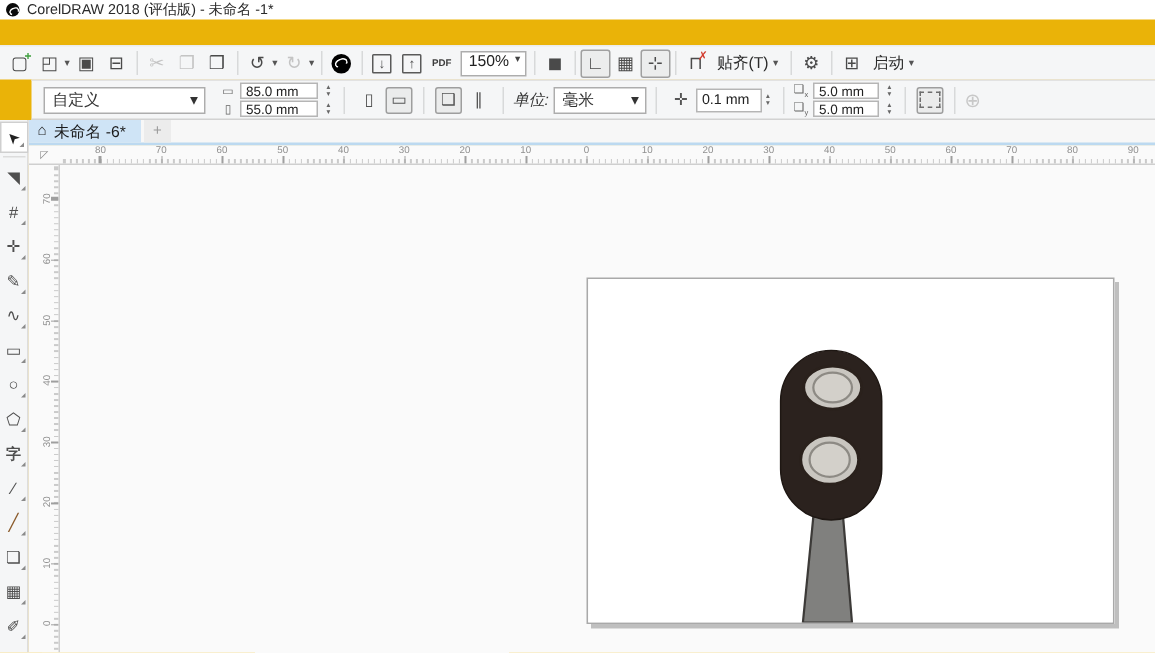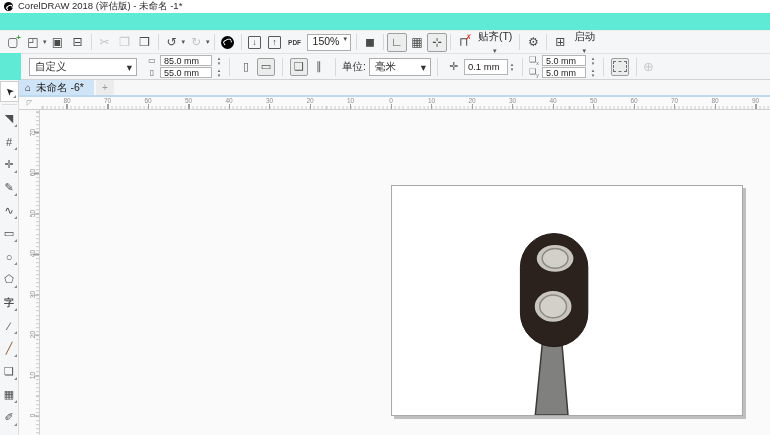--- a/index.html
+++ b/index.html
@@ -1,20 +1,20 @@
 <!DOCTYPE html>
 <html><head>
 <meta charset="utf-8">
 <style>
   * { margin:0; padding:0; box-sizing:border-box; }
   html,body { background:#fff; }
   #app {
     position:relative; width:770px; height:435px; overflow:hidden;
     font-family:"Liberation Sans","DejaVu Sans",sans-serif; color:#1a1a1a;
-    background:#5eead4; user-select:none;
+    background:#eab308; user-select:none;
   }
   
   #titlebar { position:absolute; left:0; top:0; width:770px; height:13px;
     background:#ffffff; display:flex; align-items:center; gap:5px; padding-left:4px;
     font-size:9.5px; color:#2a2a2a; }
   .corel-logo { width:9px; height:9px; border-radius:50%; background:#0a0a0a; position:relative; flex:0 0 auto;}
   .corel-logo::after { content:""; position:absolute; left:1.5px; top:2.5px; width:5px; height:3px;
     border:1.2px solid #fff; border-radius:50%; border-bottom-color:transparent; transform:rotate(-25deg); }
   
   #menubar { position:absolute; left:0; top:13px; width:770px; height:17px;
@@ -33,42 +33,42 @@
   .dd { font-size:7px; color:#555; margin:0 1px 0 0; flex:0 0 auto; }
   .boxed { border:1px solid #5a5a5a; width:13px; height:13px; font-size:9px; line-height:11px;
     text-align:center; border-radius:1px; }
   .ball { width:13px; height:13px; border-radius:50%; background:#000; position:relative; }
   .ball::after { content:""; position:absolute; left:2px; top:3.5px; width:7px; height:4px;
     border:1.4px solid #fff; border-radius:50%; border-bottom-color:transparent; transform:rotate(-22deg); }
   .pdficon { font-size:6.5px; font-weight:bold; letter-spacing:0; color:#3c3c3c; line-height:7px; text-align:center; }
   .combo { height:17px; background:#fff; border:1px solid #adadad; display:flex; 
     font-size:10.5px; padding:0 3px 0 5px; gap:4px; margin:0 2px; color:#222; }
   .combo .ca { font-size:7px; color:#444; }
-  .txtbtn { display:flex; align-items:center; gap:3px; padding:1px 4px; font-size:10.5px; color:#2a2a2a;flex-direction:column; }
+  .txtbtn { display:flex; align-items:center; gap:3px; padding:1px 4px; font-size:10.5px; color:#2a2a2a; }
   
   #propbar { position:absolute; left:0; top:53px; width:770px; height:27px;
     background:#f5f6f7; border-top:1px solid #e2e2e2; border-bottom:1px solid #d2d2d2;
     display:flex; align-items:center; padding-left:8px; font-size:10.5px; color:#333;margin-left:21px; }
   .pb-combo { width:108px; height:18px; background:#fff; border:1px solid #adadad; display:flex;
     align-items:center; justify-content:space-between; padding:0 4px 0 5px; font-size:10.5px; }
   .stackgrp { display:flex; align-items:center; margin-left:10px; gap:2px; }
   .stackrows { display:flex; flex-direction:column; gap:1px; }
   .srow { display:flex; align-items:center; gap:3px; height:11px; }
   .srow .fic { font-size:8px; color:#666; width:10px; text-align:center; }
   .pb-field { width:52px; height:11px; background:#fff; border:1px solid #b5b5b5; font-size:9px;
     font-family:"Liberation Sans","DejaVu Sans",sans-serif; padding:0 0 0 3px; color:#222; }
   .spin { display:flex; flex-direction:column; justify-content:center; line-height:4px; width:8px; }
   .spin span { font-size:5px; color:#666; height:5px; text-align:center; }
   .pbtn { width:18px; height:18px; display:flex; align-items:center; justify-content:center;
     font-size:11px; color:#555; border:1px solid transparent; border-radius:2px; margin:0 1px; }
   .pbtn.active { border-color:#9e9e9e; background:#ebecec; }
   .pbsep { width:1px; height:18px; background:#d8d9da; margin:0 6px; }
   .dashbox { width:14px; height:11px; border:1px dashed #6e6e6e; }
   .grayplus { color:#c8c8c8; font-size:13px; }
-  .nlabel { margin-right:3px; }
+  .nlabel { margin-right:3px;font-style:italic; }
   
   #docbg { position:absolute; left:19px; top:97px; right:0; bottom:0; background:#fafafa; }
   #tabrow { position:absolute; left:19px; top:80px; right:0; height:17px; background:#f7f7f7;
     border-bottom:2px solid #bcd9f0; display:flex; align-items:stretch; }
   .doctab { background:#cfe4f6; display:flex; align-items:center; gap:5px; padding:0 10px 0 6px;
     font-size:10.5px; color:#1c1c1c; }
   .doctab .home { font-size:10px; color:#222; }
   .newtab { width:18px; display:flex; align-items:center; justify-content:center; color:#9a9a9a;
     font-size:10px; background:#ececec; margin-left:2px; }
   

